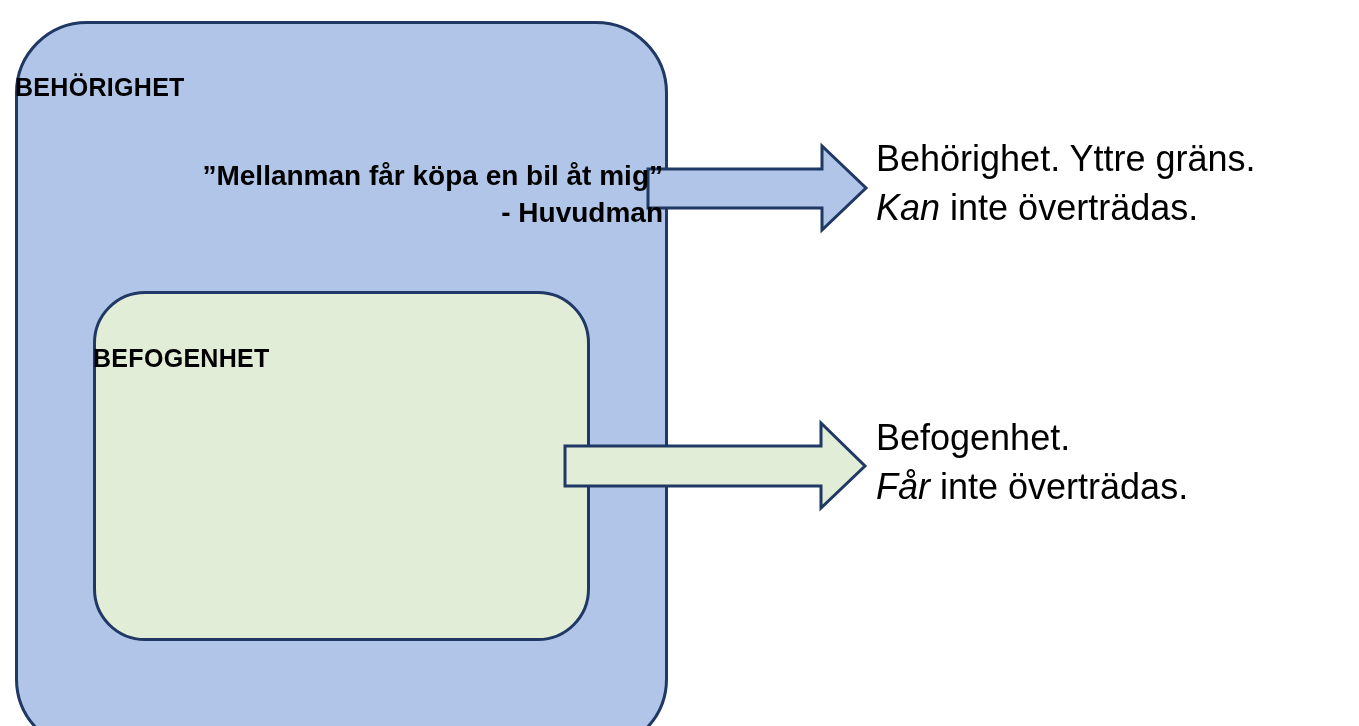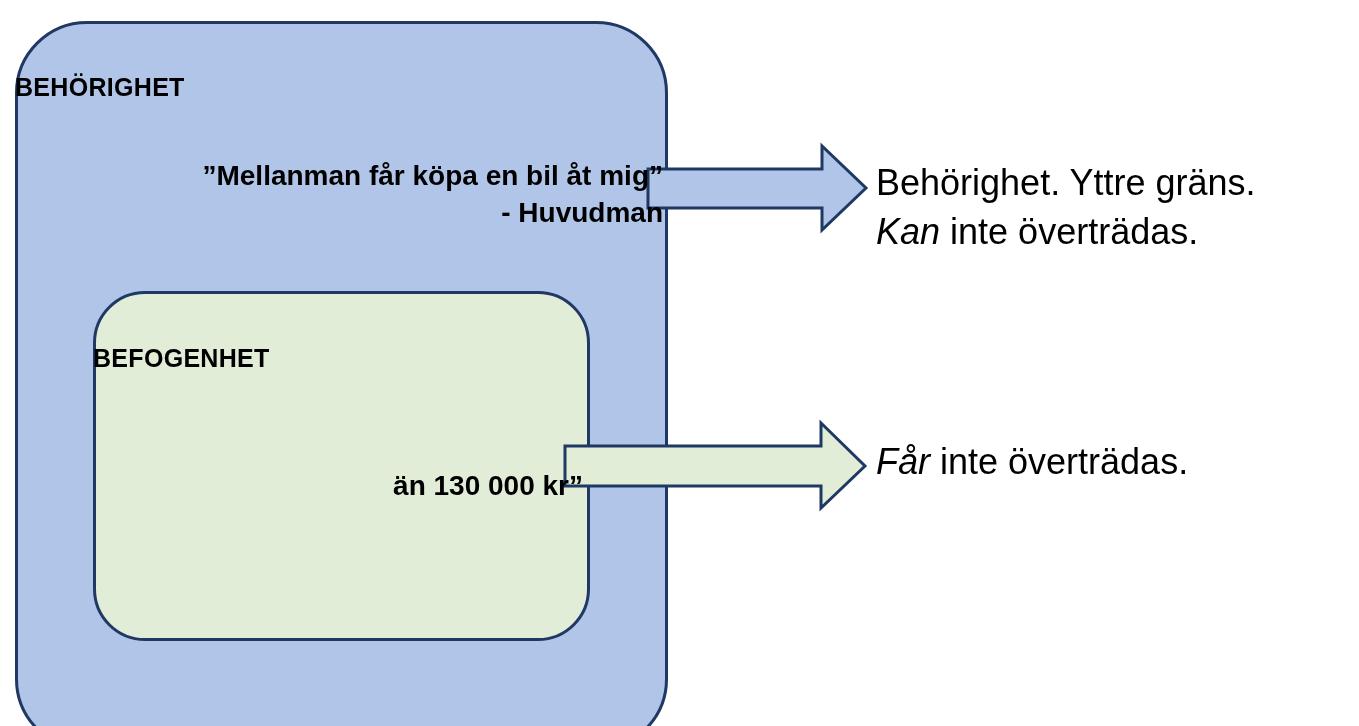--- a/index.html
+++ b/index.html
@@ -104,21 +104,20 @@
 
   .quote-line { display: block; white-space: nowrap; }
 
   
   .annotation {
     position: absolute;
     font-size: 36px;
     line-height: 49px;
     color: #000;
     white-space: nowrap;
-    margin-top: 24px;
   }
   .annotation .line { display: block; }
   .annotation em { font-style: italic; }
 
   #annotation-top    { left: 876px; top: 134px; }
   #annotation-bottom { left: 876px; top: 413px; }
 </style>
 </head>
 <body>
 
@@ -138,25 +137,25 @@
   <div class="box-heading" id="outer-heading">BEHÖRIGHET</div>
 
   <div class="box-quote" id="outer-quote">
     <span class="quote-line">”Mellanman får köpa en bil åt mig”</span>
     <span class="quote-line">- Huvudman</span>
   </div>
 
   <div class="box-heading" id="inner-heading">BEFOGENHET</div>
 
   <div class="box-quote" id="inner-quote">
-    <span class="quote-line">än 130 000 kr”</span>
   </div>
 
   <div class="annotation" id="annotation-top">
     <span class="line">Behörighet. Yttre gräns.</span>
     <span class="line"><em>Kan</em><span> inte överträdas.</span></span>
   </div>
 
   <div class="annotation" id="annotation-bottom">
+    <span class="line">Befogenhet.</span>
     <span class="line"><em>Får</em><span> inte överträdas.</span></span>
   </div>
 
 </div>
 
 </body></html>

